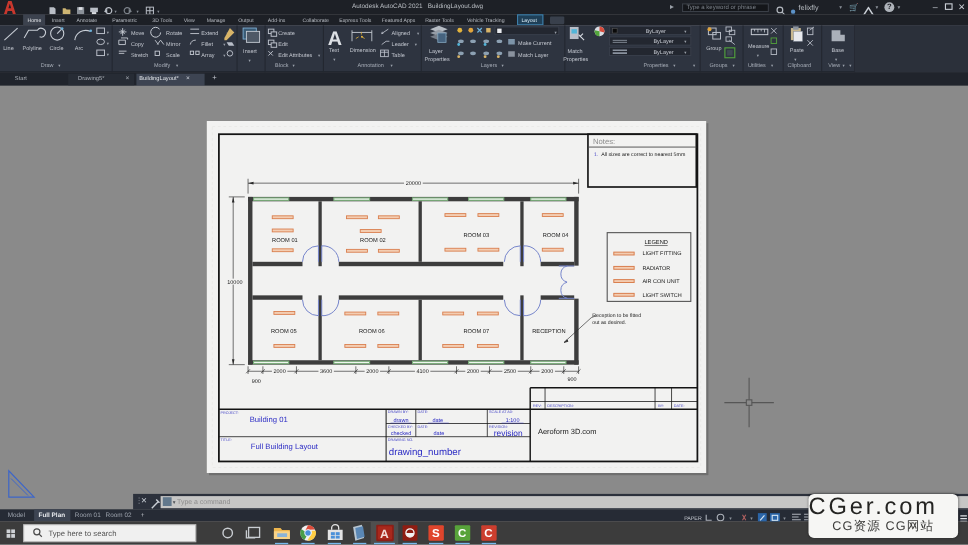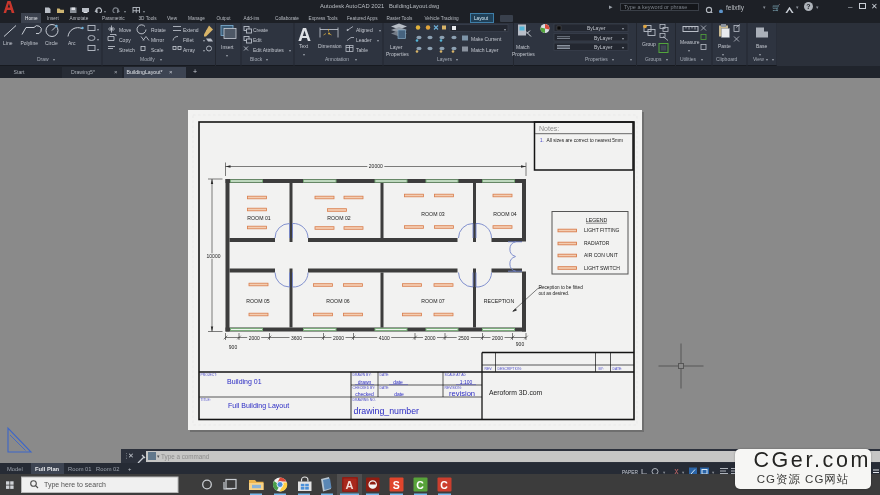--- a/index.html
+++ b/index.html
@@ -729,14 +729,14 @@
         <rect x="340" y="19.5" width="19" height="1.5"></rect>
         <rect x="366" y="19.5" width="13" height="1.5"></rect>
         <rect x="390" y="19.5" width="13" height="1.5"></rect>
         <rect x="414" y="19.5" width="13" height="1.5"></rect>
         <rect x="438" y="19.5" width="13" height="1.5"></rect>
       </g>
 </svg>
 </div>
 
 <div class="abs" style="left:735px;top:449px;width:136px;height:39.5px;background:#f6f6f4;border-radius:5px;box-shadow:0 0 2px rgba(0,0,0,.35);"></div>
-<div class="abs" style="left:735px;top:450px;width:136px;text-align:right;color:#242422;font-size:21.5px;line-height:20px;font-weight:400;letter-spacing:2.6px;">CGer.com</div>
+<div class="abs" style="left:735px;top:450px;width:136px;text-align:left;color:#242422;font-size:21.5px;line-height:20px;font-weight:400;letter-spacing:2.6px;">CGer.com</div>
 <div class="abs" style="left:735px;top:473px;width:136px;text-align:center;color:#3a3a38;font-size:11.5px;line-height:12px;letter-spacing:1px;">CG资源 CG网站</div>
 
 </body></html>

